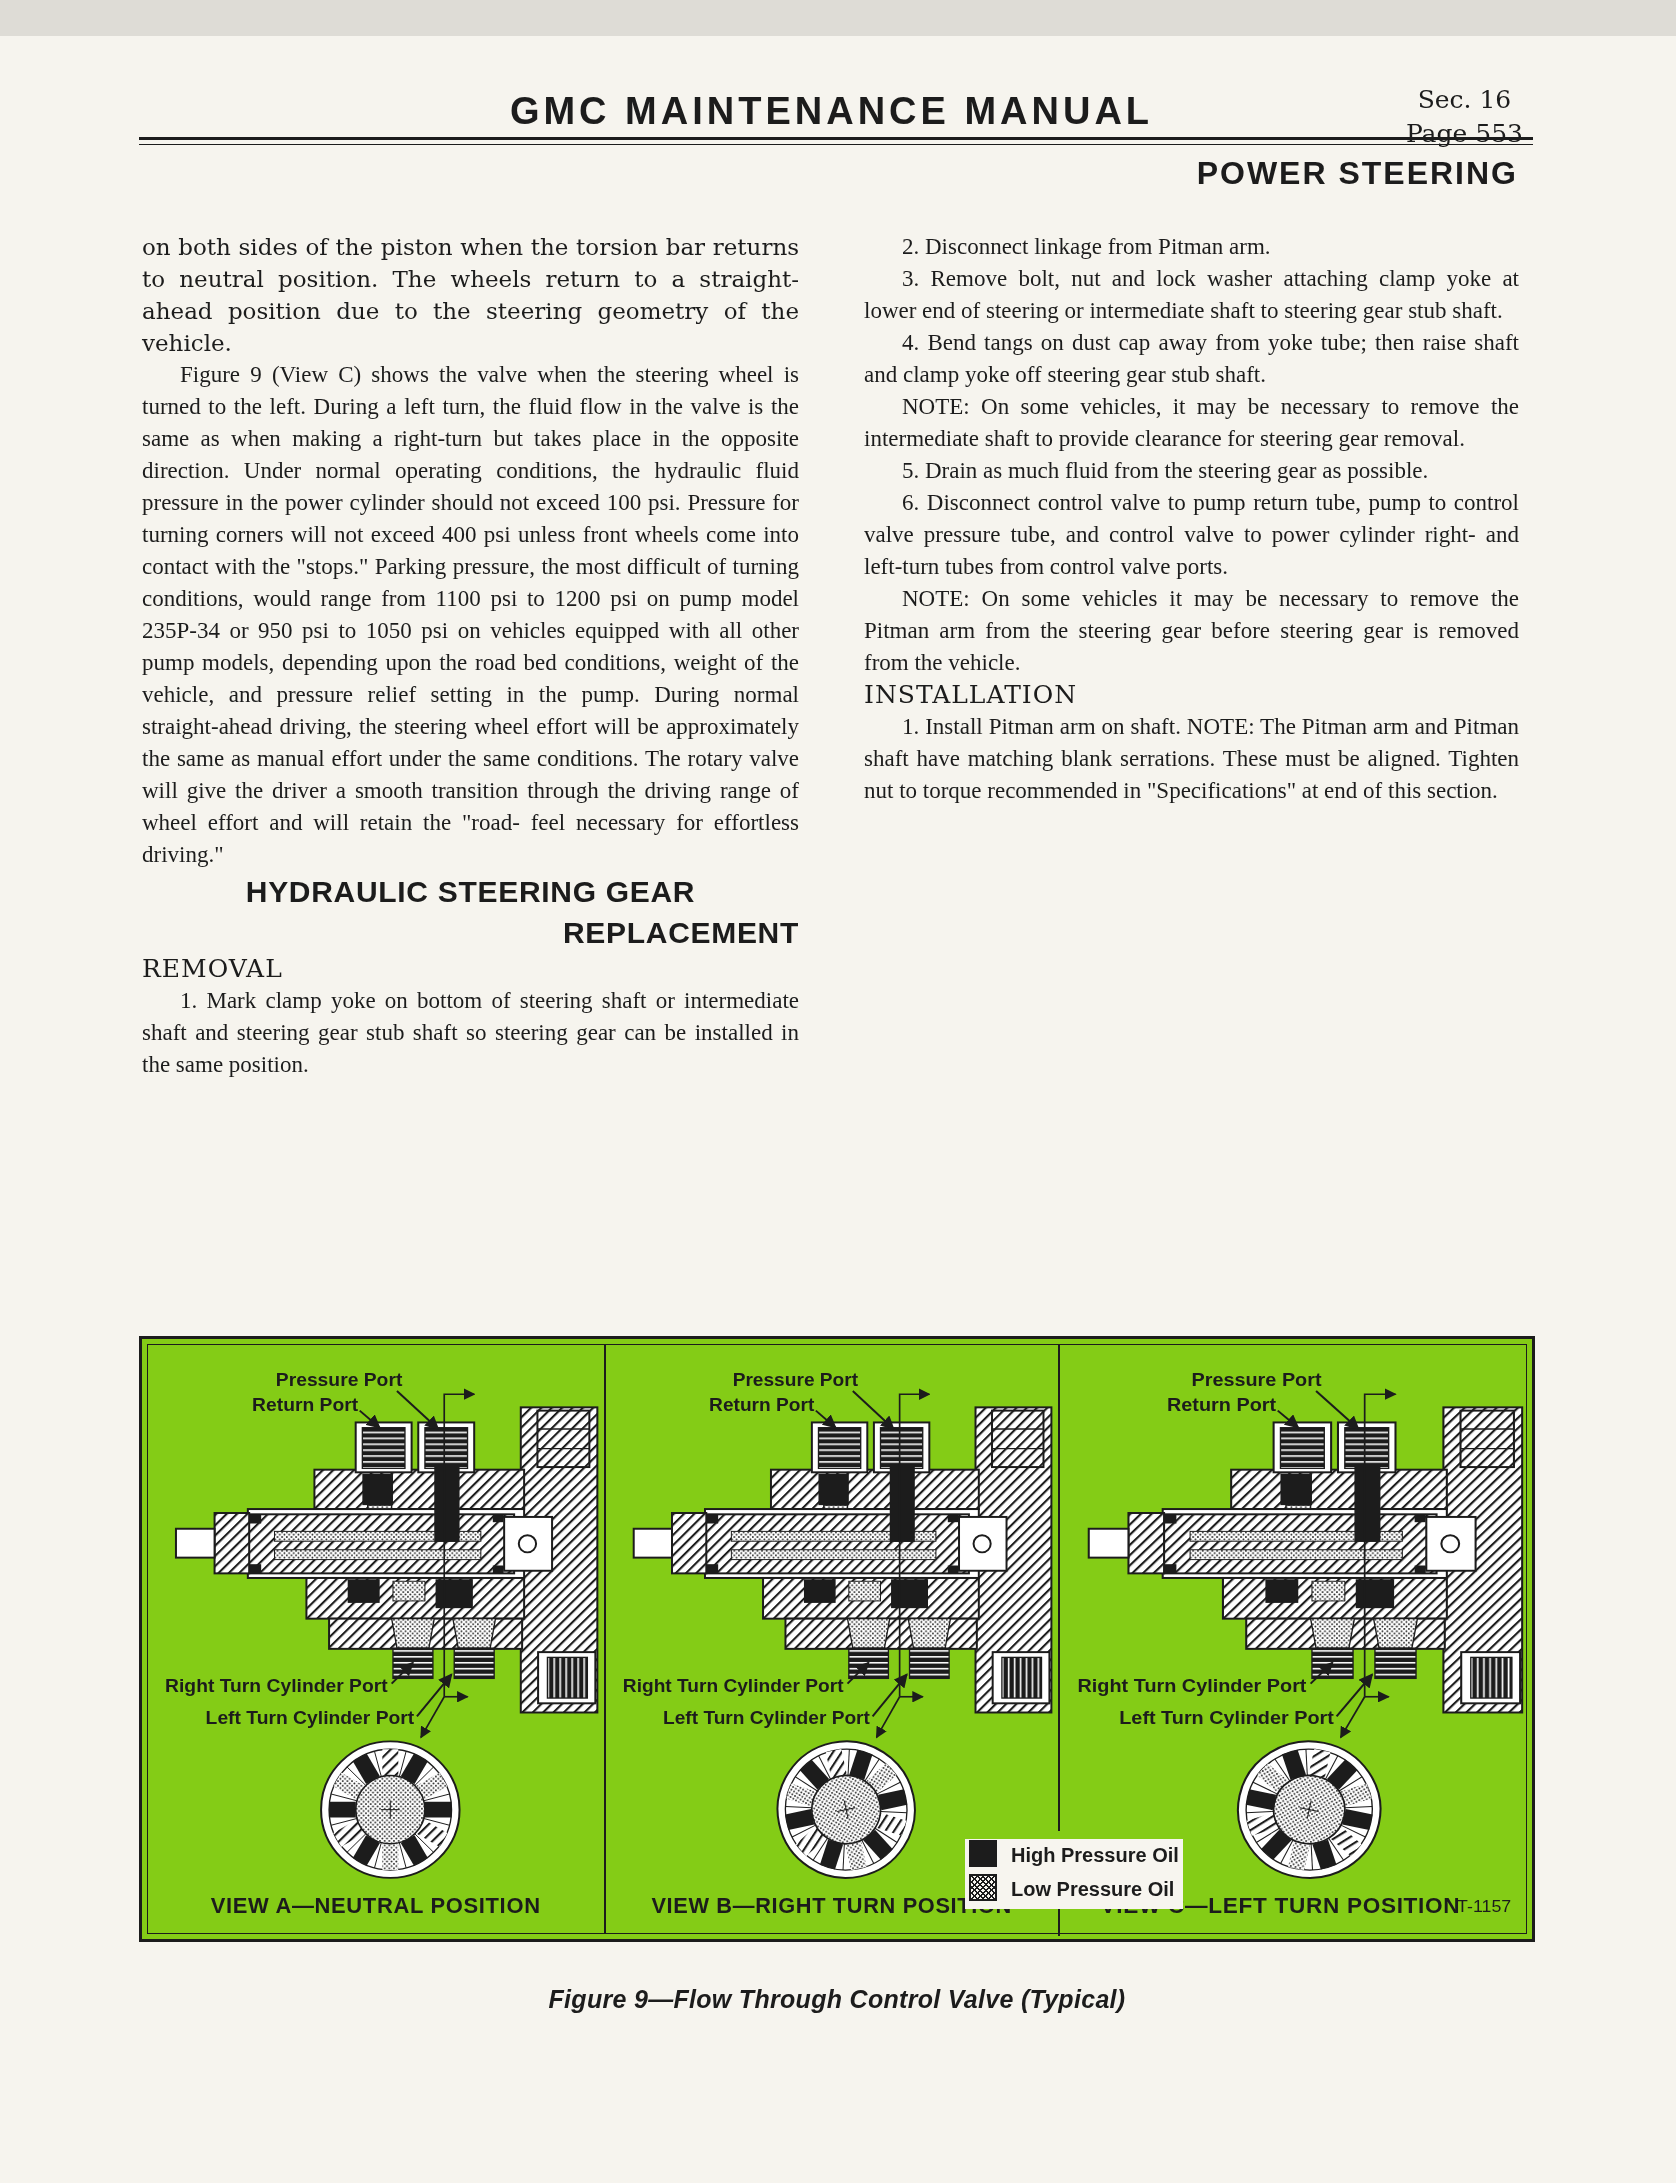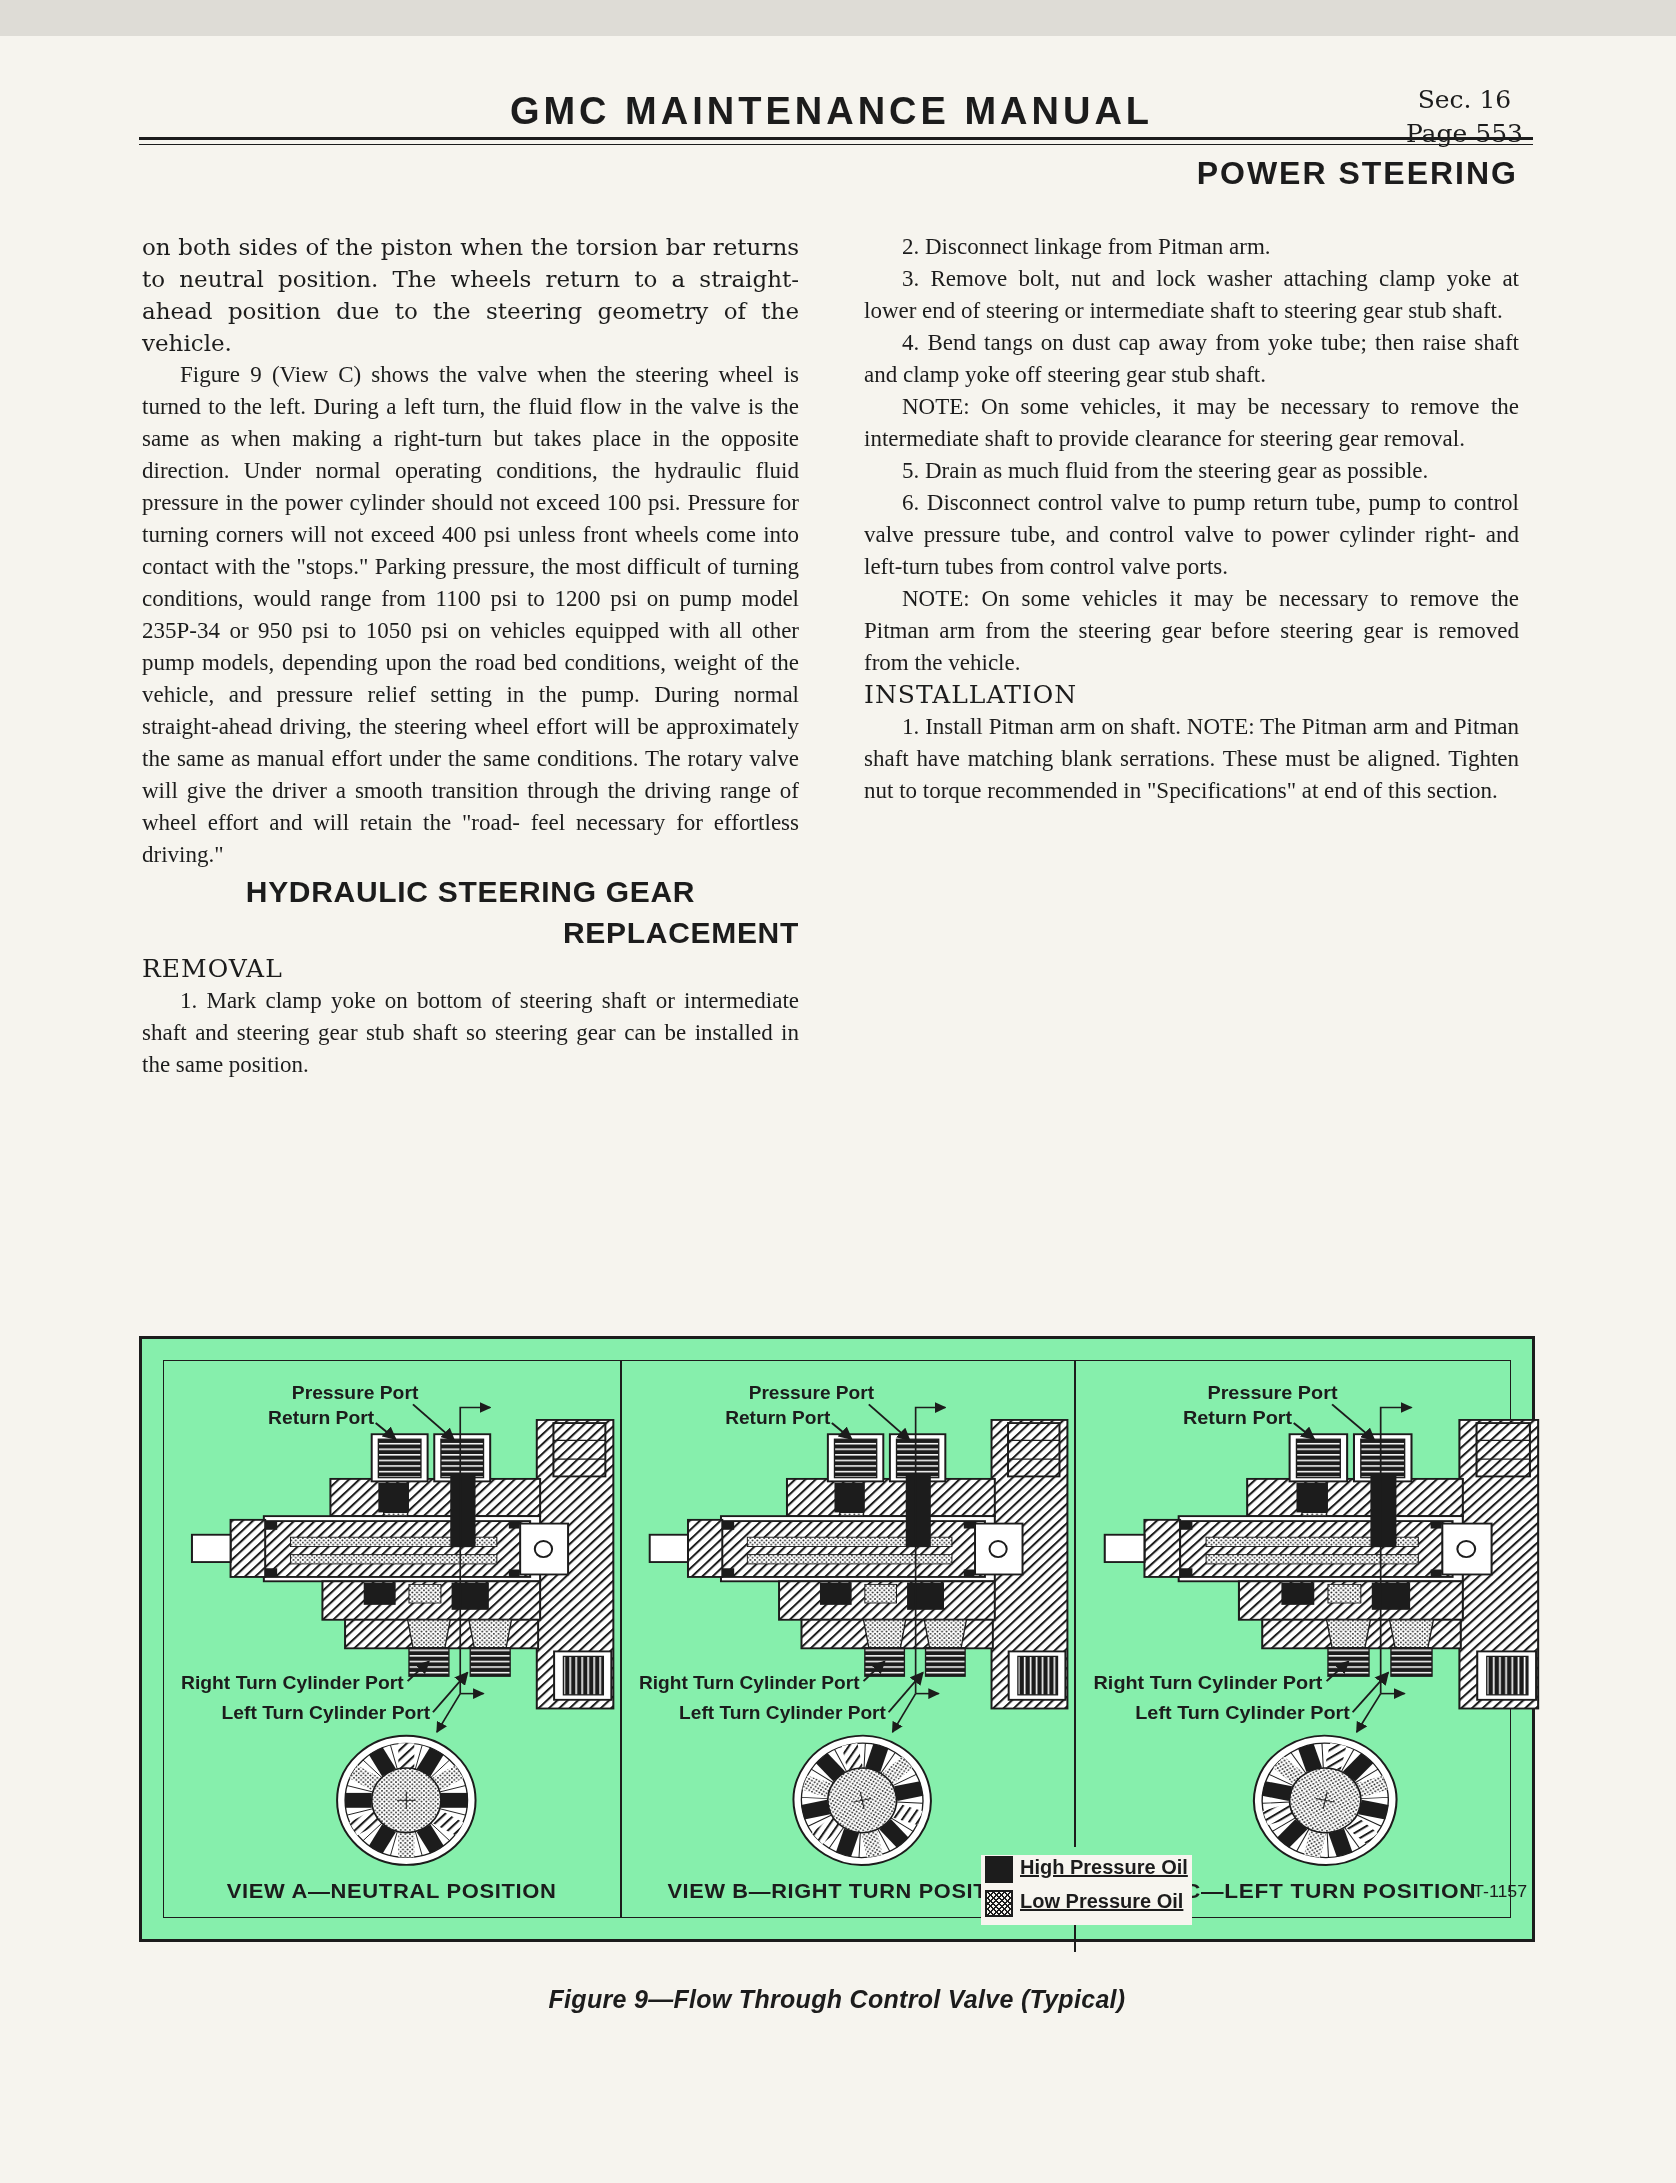--- a/index.html
+++ b/index.html
@@ -18,33 +18,33 @@
   .col-right{left:864px;width:655px;}
   .col p{margin:0;}
   .ind{text-indent:38px;font-family:Liberation Serif, serif;}
   .mt1{margin-top:9.5px;}
   .mt2{margin-top:15px;}
   .sect-heading{margin-top:16px;text-align:center;text-indent:0;
         font:700 30px/41px "Liberation Sans",sans-serif;letter-spacing:0.7px;}
   .sub-heading{margin-top:17.6px;margin-bottom:2.7px;text-indent:0;text-align:left;
         font-size:25px;letter-spacing:1px;}
   .fig-box{position:absolute;left:139px;top:1300px;width:1396px;height:606px;
-        border:3.4px solid #1c1c1c;box-sizing:border-box;padding:21px;background:#86efac;}
+        border:3.4px solid #1c1c1c;box-sizing:border-box;padding:5px;background:#84cc16;}
   .fig-inner{position:relative;width:100%;height:100%;border:1.4px solid #1c1c1c;box-sizing:border-box;}
   .panel{position:absolute;top:0;height:100%;}
   .panel svg{width:100%;height:100%;display:block;}
   .pA{left:0;width:456px;}
   .pB{left:458px;width:452px;}
   .pC{left:912px;width:469px;}
   .vdiv{position:absolute;width:2px;background:#1c1c1c;}
   .d1{left:456px;top:0;height:100%;}
   .d2a{left:910px;top:0;height:486px;}
   .d2b{left:910px;top:559px;height:32px;}
   .legend{position:absolute;left:817px;top:494px;background:#f7f5ef;padding:1.4px 4px;}
-  .lrow{display:flex;align-items:flex-start;gap:7px;margin-bottom:6.8px;text-decoration:underline;}
+  .lrow{display:flex;align-items:flex-end;gap:14px;margin-bottom:6.8px;}
   .sw{width:28px;height:27px;box-sizing:border-box;flex:0 0 auto;}
   .sw-high{background:#1c1c1c;}
   .sw-low{border:2px solid #1c1c1c;
         background-image:repeating-linear-gradient(45deg,#1c1c1c 0 1.4px,transparent 1.4px 4px),
                          repeating-linear-gradient(135deg,#1c1c1c 0 1.4px,transparent 1.4px 4px);}
   .llab{font:700 20px "Liberation Sans",sans-serif;white-space:nowrap;}
   .caption{position:absolute;left:139px;width:1396px;top:1949px;text-align:center;
         font:italic 700 25px "Liberation Sans",sans-serif;letter-spacing:0.3px;}
   svg text{fill:#1c1c1c;}
   .fig-label{font:700 29px "Liberation Sans",sans-serif;}

